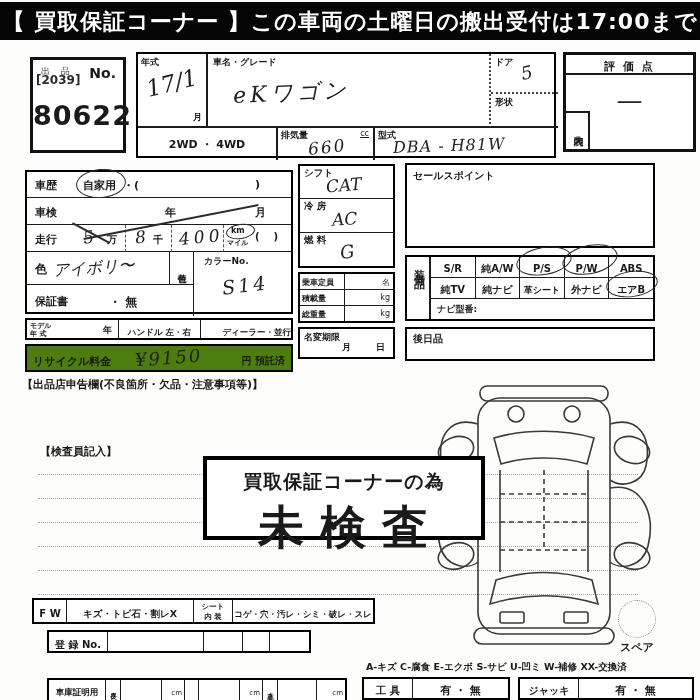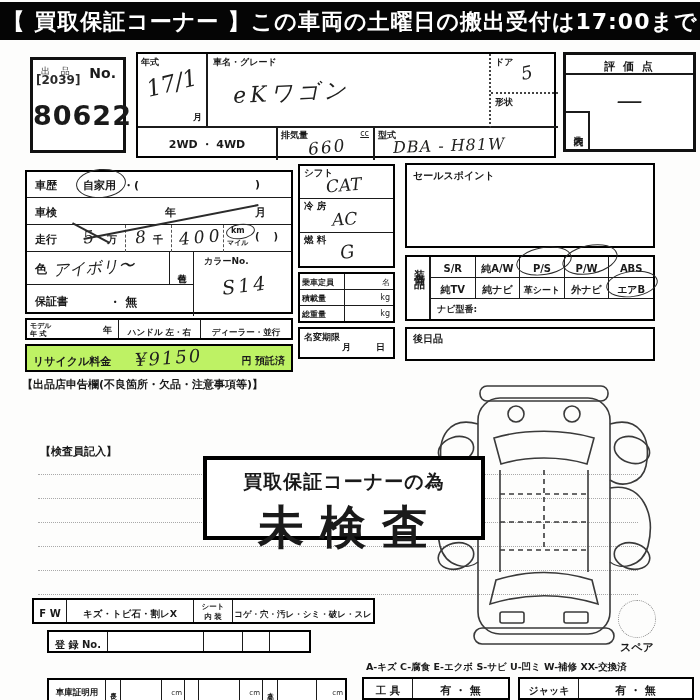--- a/index.html
+++ b/index.html
@@ -130,26 +130,26 @@
 
   <div class="box flexrow" style="left:25px;top:318px;width:268px;height:22px;background:#fff;">
     <div class="cell" style="position:relative;width:92px;border-right:1.5px solid #1b1b1b;">
       <span class="abs lbl" style="left:3px;top:1px;font-size:7px;">モデル</span>
       <span class="abs lbl" style="left:3px;top:9px;font-size:7px;">年 式</span>
       <span class="abs lbl" style="right:6px;top:4px;font-size:9px;">年</span>
     </div>
     <div class="cell" style="position:relative;width:82px;border-right:1.5px solid #1b1b1b;text-align:center;line-height:20px;">
       <span class="lbl" style="font-size:8.5px;">ハンドル 左・右</span>
     </div>
-    <div class="cell" style="position:relative;flex:1;text-align:center;line-height:20px;">
+    <div class="cell" style="position:relative;flex:1;text-align:right;line-height:20px;">
       <span class="lbl" style="font-size:8.5px;">ディーラー・並行</span>
     </div>
   </div>
 
-  <div class="box" style="left:25px;top:344px;width:268px;height:28px;background:#bef264;">
+  <div class="box" style="left:25px;top:344px;width:268px;height:28px;background:#4d7c0f;">
     <span class="abs lbl" style="left:6px;top:8px;font-size:11px;">リサイクル料金</span>
     <span class="abs hw" style="left:108px;top:1px;font-size:18px;letter-spacing:2px;transform:rotate(-4deg);">¥9150</span>
     <span class="abs lbl" style="right:6px;top:8px;font-size:10px;">円 預託済</span>
   </div>
 
   <div class="abs lbl" style="left:22px;top:377px;font-size:11px;">【出品店申告欄(不良箇所・欠品・注意事項等)】</div>
 
   <div class="box" style="left:298px;top:164px;width:97px;height:104px;background:#fff;">
     <div class="cell" style="left:0;top:0;width:93px;height:33px;border-bottom:1.5px solid #1b1b1b;">
       <span class="abs lbl" style="left:4px;top:1px;font-size:9.5px;">シフト</span>

